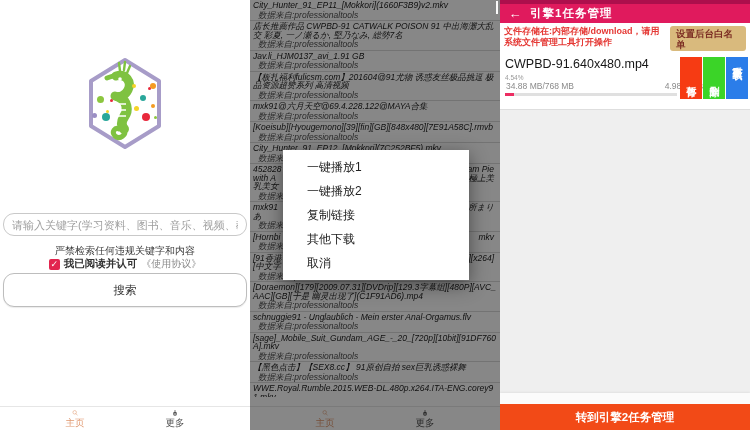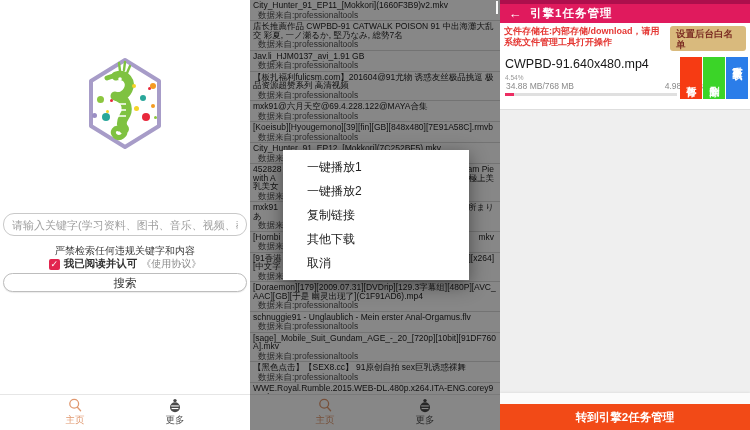--- a/index.html
+++ b/index.html
@@ -16,34 +16,34 @@
   .search-input { position:absolute; left:3px; right:3px; top:213px; height:23px;
     border:1px solid #c9c9c9; border-radius:11px; padding:0 8px; font-size:11px; color:#444;
     outline:none; width:244px; background:#fff; }
   .search-input::placeholder { color:#9e9e9e; }
   .warn-line { position:absolute; left:0; right:0; top:244px; text-align:center; font-size:10px; color:#3a3a3a; }
   .agree-row { position:absolute; left:0; right:0; top:257px; display:flex; justify-content:center; align-items:center; gap:4px; }
   .checkbox { width:11px; height:11px; border-radius:2px; background:var(--checkbox);
     color:#fff; font-size:9px; line-height:11px; text-align:center; }
   .agree-label { font-size:10.5px; font-weight:bold; color:#333; }
   .agree-link { font-size:10px; color:#8a8a8a; }
-  .search-btn { position:absolute; left:3px; right:3px; top:273px; height:19px;
+  .search-btn { position:absolute; left:3px; right:3px; top:273px; height:34px;
     border:1px solid #bdbdbd; border-radius:11px; background:#fff; font-size:11.5px; color:#333;
     line-height:19px; box-shadow:0 1px 1px rgba(0,0,0,.08); cursor:pointer; }
-  .bottom-nav { position:absolute; left:0; right:0; bottom:0; height:36px; background:#fff;
+  .bottom-nav { position:absolute; left:0; right:0; bottom:0; height:24px; background:#fff;
     border-top:1px solid #e6e6e6; display:flex; justify-content:center; }
   .nav-item { width:100px; display:flex; flex-direction:column; align-items:center; padding-top:3px; }
   .nav-label { font-size:9.5px; margin-top:1px; }
   .nav-home { color:var(--nav_active); }
   .nav-more { color:#4a4a4a; }
 
   
   #panel-mid { left:250px; background:#fff; }
   .result-list { position:absolute; left:0; right:0; top:0; height:397px; overflow:hidden; }
-  .row { padding:1px 4px 1px 3px; border-bottom:1px solid #d9d9d9; }
+  .row { padding:1px 4px 1px 3px; border-bottom:1px solid #d9d9d9;font-style:italic; }
   .row-title, .row-line { font-size:8.5px; line-height:8.5px; color:#1c1c1c; word-break:break-all; }
   .row-line { display:flex; justify-content:space-between; padding-right:2px; }
   .row-meta { font-size:8.5px; line-height:8.5px; color:#4f4f4f; padding-left:5px; margin-top:1px; }
   .dim-overlay { position:absolute; inset:0; background:rgba(0,0,0,0.47); z-index:3; }
   .mid-scrollbar { position:absolute; right:2px; top:1px; width:2px; height:13px; background:#fafafa; z-index:4; }
   .action-modal { position:absolute; left:33px; top:150px; width:186px; height:130px; background:#fff;
     z-index:5; box-shadow:0 5px 18px rgba(0,0,0,.45); display:flex; flex-direction:column;
     justify-content:space-around; padding:5px 0; }
   .modal-item { padding-left:24px; font-size:12px; color:#212121; line-height:14px; cursor:pointer; }
 

